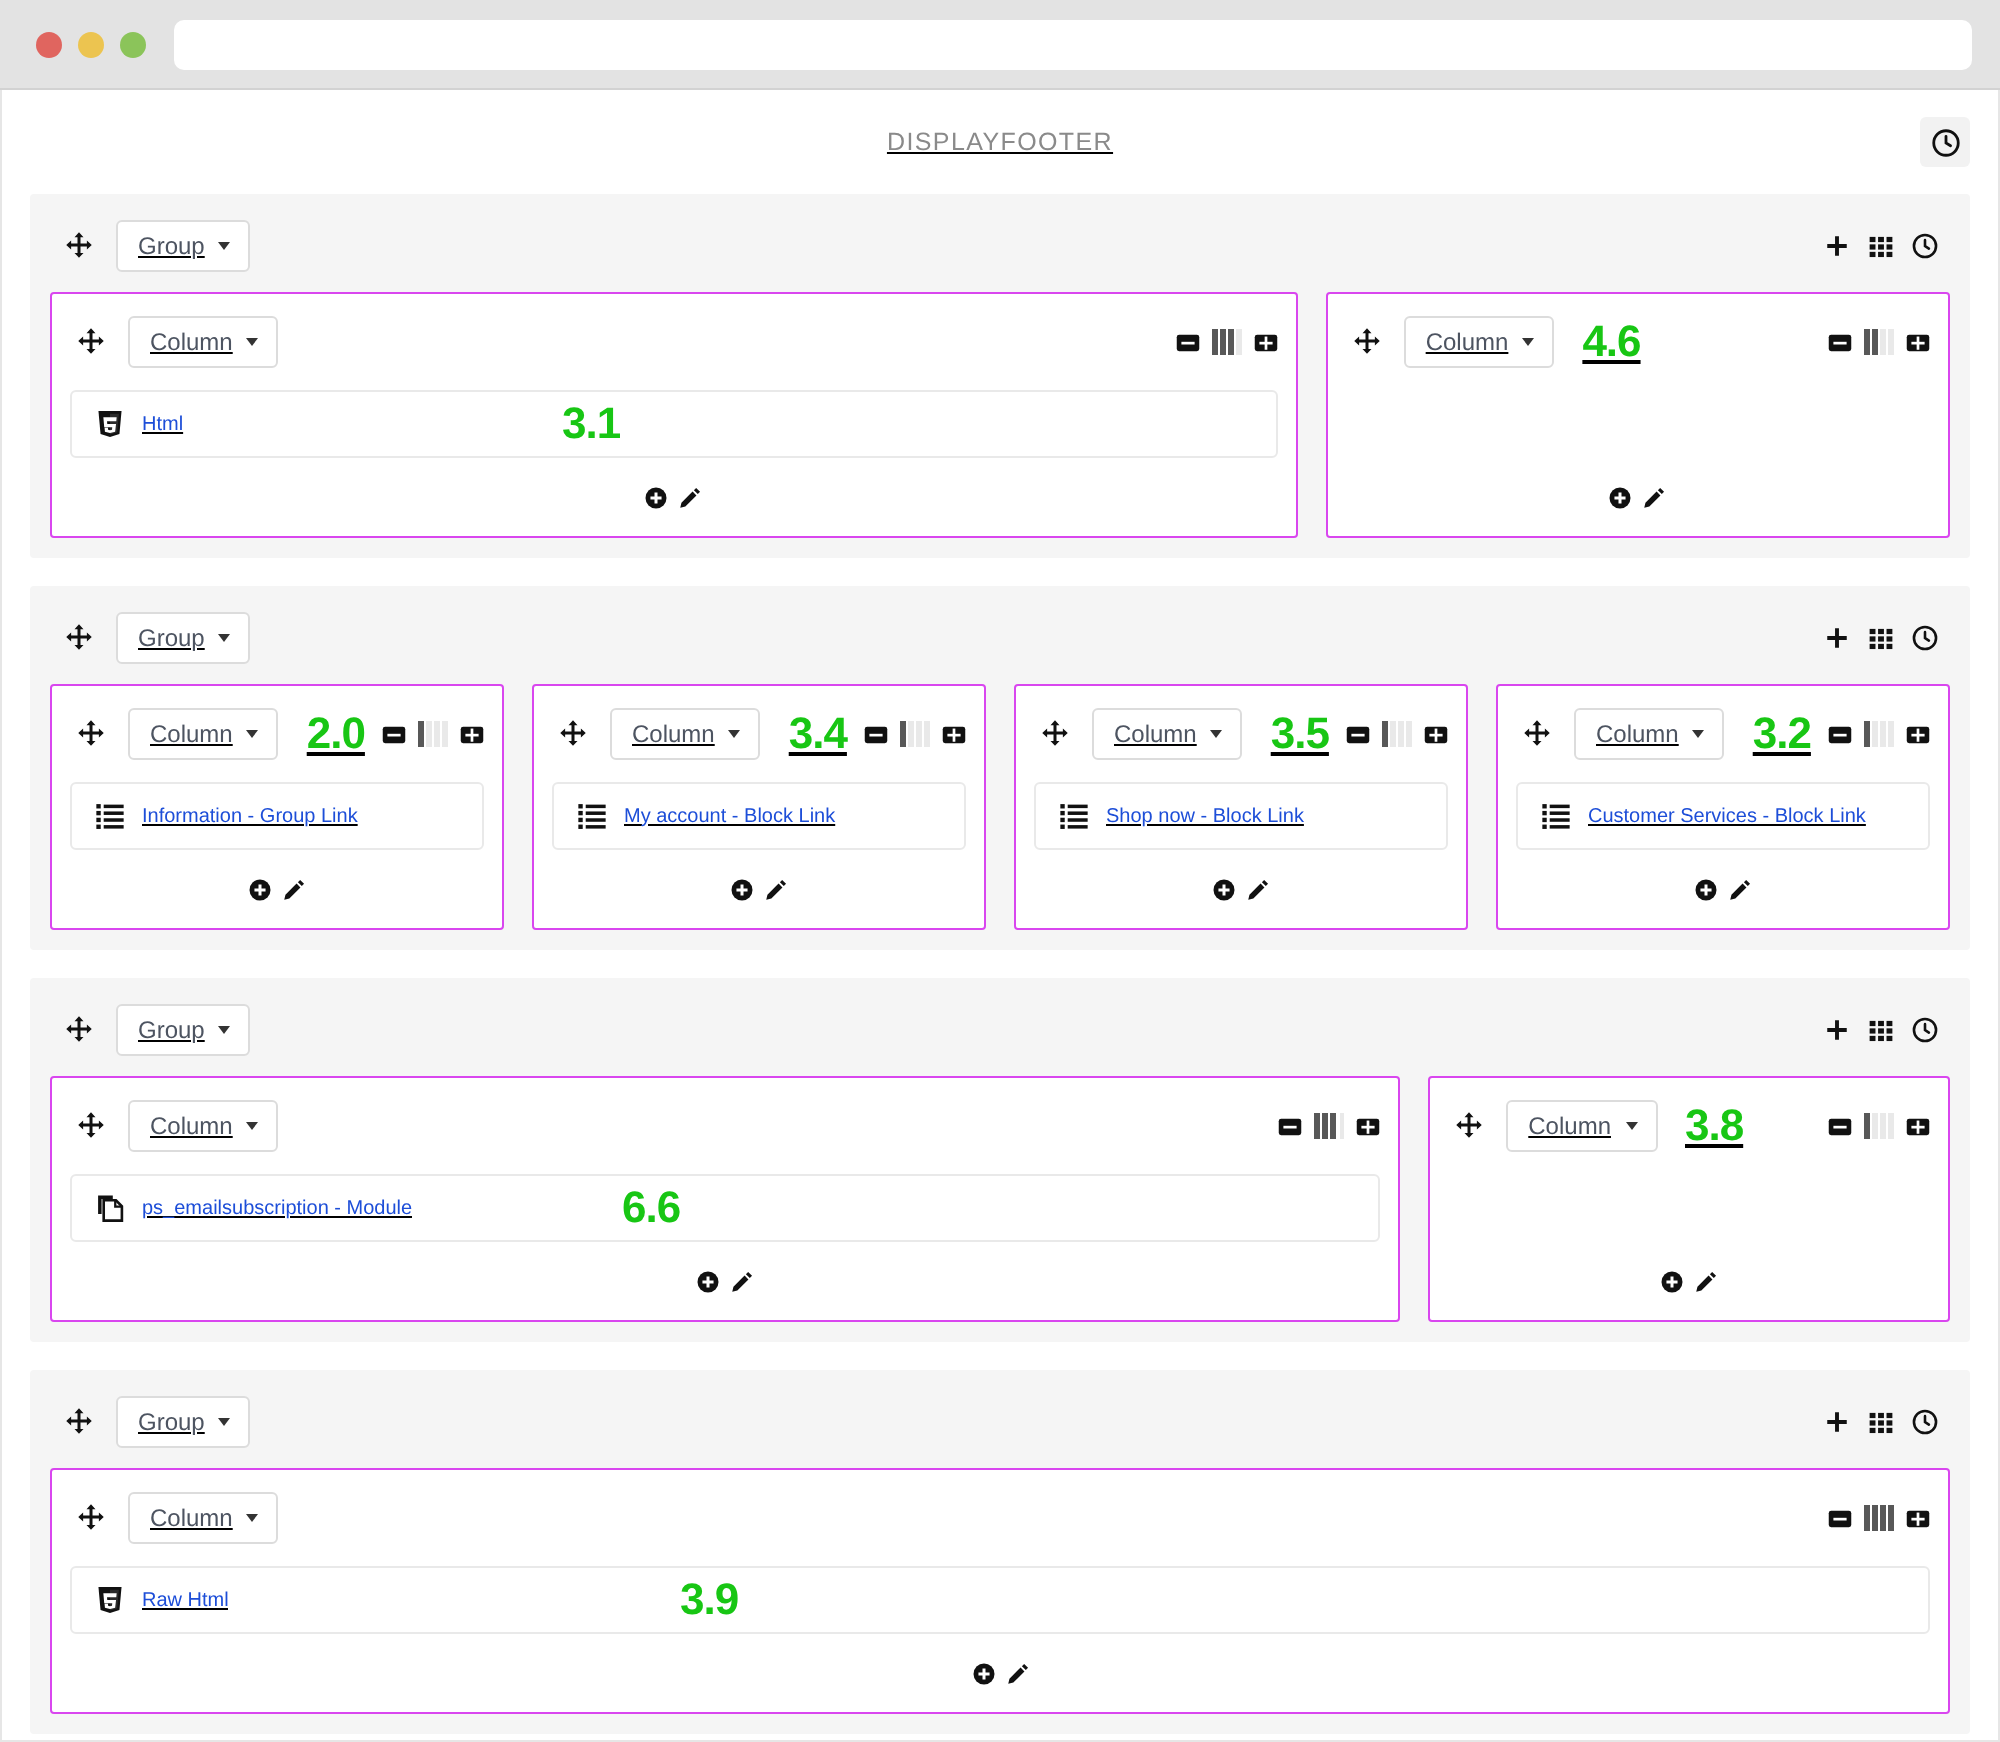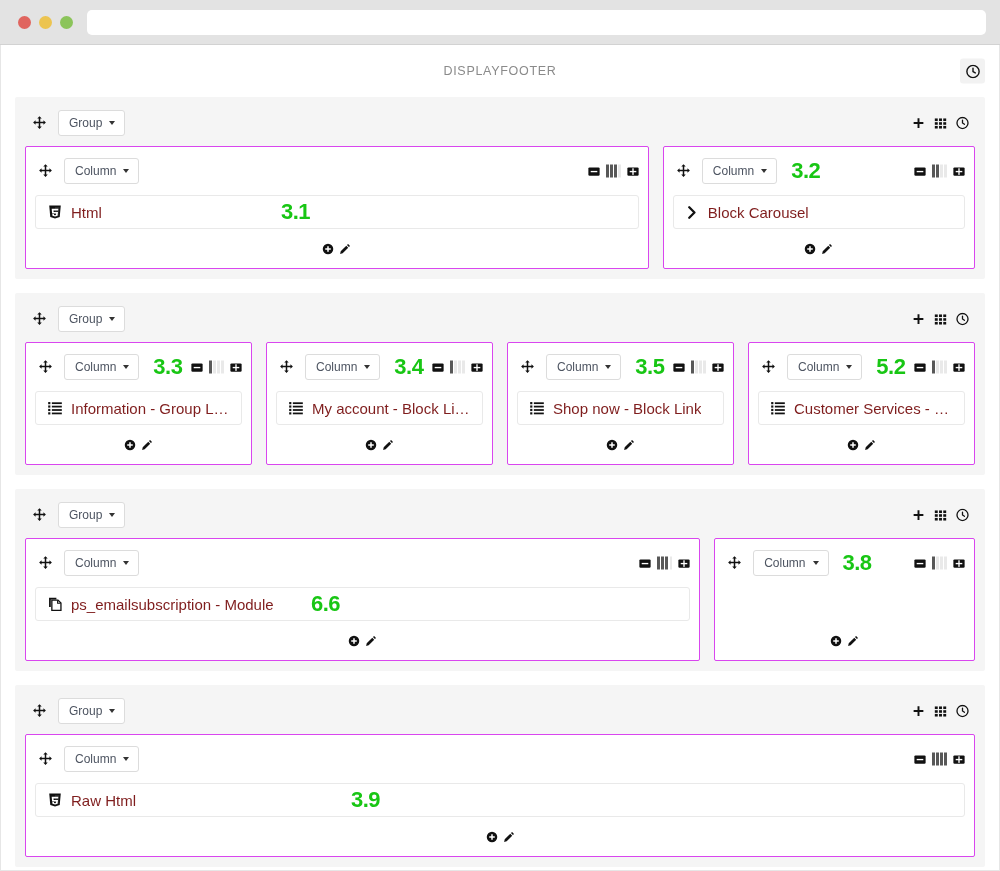--- a/index.html
+++ b/index.html
@@ -38,20 +38,21 @@
   }
 
   
   .page {
     position: absolute;
     top: 45px; left: 0; right: 0; bottom: 0;
     background: #ffffff;
     border: 1px solid #e6e6e6;
     border-top: none;
     overflow: hidden;
+    text-decoration: underline;
   }
 
   .hook-header {
     height: 52px;
     position: relative;
     display: flex;
     align-items: center;
     justify-content: center;
   }
   .hook-title {
@@ -170,22 +171,22 @@
     border-radius: 3px;
     background: #fff;
     padding: 0 12px;
     height: 34px;
     display: flex;
     align-items: center;
     position: relative;
     cursor: pointer;
   }
   .widget-label {
-    font-size: 15px;
-    color: #7f1d1d;
+    font-size: 10px;
+    color: #1d4ed8;
     margin-left: 9px;
     white-space: nowrap;
     overflow: hidden;
     text-overflow: ellipsis;
   }
   .widget-num {
     color: #18c614;
     font-weight: bold;
     font-size: 22px;
     letter-spacing: -0.5px;
@@ -325,21 +326,21 @@
             </div>
             <div class="col" style="flex: 30 0 0px;">
               <div class="col-head">
                 <div class="grip" style="margin-left: 3px;"><svg width="15" height="15" viewBox="0 0 16 16">
                     <path d="M8 1.2L5.6 3.8h1.6v3.4H3.8V5.6L1.2 8l2.6 2.4V8.8h3.4v3.4H5.6L8 14.8l2.4-2.6H8.8V8.8h3.4v1.6L14.8 8l-2.6-2.4v1.6H8.8V3.8h1.6z" fill="#111"></path>
                   </svg></div>
                 <div class="pill">
                   <span>Column</span>
                   <span class="caret"></span>
                 </div>
-                <div class="col-num">3.2</div>
+                <div class="col-num">4.6</div>
                 <div class="col-actions">
                   <span class="gicon">
                     <svg width="12" height="12" viewBox="0 0 16 16">
                       <rect x="0.5" y="2.5" width="15" height="11" rx="1.6" fill="#111"></rect>
                       <rect x="3.6" y="7.2" width="8.8" height="1.8" fill="#fff"></rect>
                     </svg>
                   </span>
                   <span class="widthbars">
                     <i class="on"></i>
                     <i class="on"></i>
@@ -347,28 +348,20 @@
                     <i></i>
                   </span>
                   <span class="gicon">
                     <svg width="12" height="12" viewBox="0 0 16 16">
                       <rect x="0.5" y="2.5" width="15" height="11" rx="1.6" fill="#111"></rect>
                       <rect x="3.6" y="7.2" width="8.8" height="1.8" fill="#fff"></rect>
                       <rect x="7.1" y="3.7" width="1.8" height="8.8" fill="#fff"></rect>
                     </svg>
                   </span>
                 </div>
-              </div>
-              <div class="widget">
-                <span style="display: flex;">
-                  <svg width="13" height="13" viewBox="0 0 16 16">
-                    <path d="M4 1.6L10.4 8 4 14.4" fill="none" stroke="#111" stroke-width="2.8" stroke-linecap="round" stroke-linejoin="round"></path>
-                  </svg>
-                </span>
-                <span class="widget-label">Block Carousel</span>
               </div>
               <div class="col-foot">
                 <span>
                   <svg width="12" height="12" viewBox="0 0 16 16">
                     <circle cx="8" cy="8" r="7" fill="#111"></circle>
                     <path d="M8 4.3v7.4M4.3 8h7.4" stroke="#fff" stroke-width="2"></path>
                   </svg>
                 </span>
                 <span>
                   <svg width="12" height="12" viewBox="0 0 16 16">
@@ -418,21 +411,21 @@
           <div class="cols">
             <div class="col" style="flex: 23 0 0px;">
               <div class="col-head">
                 <div class="grip" style="margin-left: 3px;"><svg width="15" height="15" viewBox="0 0 16 16">
                     <path d="M8 1.2L5.6 3.8h1.6v3.4H3.8V5.6L1.2 8l2.6 2.4V8.8h3.4v3.4H5.6L8 14.8l2.4-2.6H8.8V8.8h3.4v1.6L14.8 8l-2.6-2.4v1.6H8.8V3.8h1.6z" fill="#111"></path>
                   </svg></div>
                 <div class="pill">
                   <span>Column</span>
                   <span class="caret"></span>
                 </div>
-                <div class="col-num">3.3</div>
+                <div class="col-num">2.0</div>
                 <div class="col-actions">
                   <span class="gicon">
                     <svg width="12" height="12" viewBox="0 0 16 16">
                       <rect x="0.5" y="2.5" width="15" height="11" rx="1.6" fill="#111"></rect>
                       <rect x="3.6" y="7.2" width="8.8" height="1.8" fill="#fff"></rect>
                     </svg>
                   </span>
                   <span class="widthbars">
                     <i class="on"></i>
                     <i></i>
@@ -601,21 +594,21 @@
             </div>
             <div class="col" style="flex: 23 0 0px;">
               <div class="col-head">
                 <div class="grip" style="margin-left: 3px;"><svg width="15" height="15" viewBox="0 0 16 16">
                     <path d="M8 1.2L5.6 3.8h1.6v3.4H3.8V5.6L1.2 8l2.6 2.4V8.8h3.4v3.4H5.6L8 14.8l2.4-2.6H8.8V8.8h3.4v1.6L14.8 8l-2.6-2.4v1.6H8.8V3.8h1.6z" fill="#111"></path>
                   </svg></div>
                 <div class="pill">
                   <span>Column</span>
                   <span class="caret"></span>
                 </div>
-                <div class="col-num">5.2</div>
+                <div class="col-num">3.2</div>
                 <div class="col-actions">
                   <span class="gicon">
                     <svg width="12" height="12" viewBox="0 0 16 16">
                       <rect x="0.5" y="2.5" width="15" height="11" rx="1.6" fill="#111"></rect>
                       <rect x="3.6" y="7.2" width="8.8" height="1.8" fill="#fff"></rect>
                     </svg>
                   </span>
                   <span class="widthbars">
                     <i class="on"></i>
                     <i></i>
@@ -873,21 +866,21 @@
               </div>
               <div class="widget">
                 <span style="display: flex;">
                   <svg width="14" height="14" viewBox="0 0 16 16">
                     <path d="M1.4 0.6l1.2 13.1L8 15.4l5.4-1.7 1.2-13.1z" fill="#111"></path>
                     <path d="M8 2.2v11.8l4.1-1.3.98-10.5z" fill="#2b2b2b"></path>
                     <path d="M4.2 4.2h7.6l-.2 2.2H6.3l.14 1.6h5.0l-.5 4.4L8 13.2l-2.9-.8-.2-2.2h1.9l.1 1.1 1.1.3 1.15-.3.13-1.5H4.7z" fill="#fff"></path>
                   </svg>
                 </span>
                 <span class="widget-label">Raw Html</span>
-                <span class="widget-num" style="left: 315px;">3.9</span>
+                <span class="widget-num" style="left: 304px;">3.9</span>
               </div>
               <div class="col-foot">
                 <span>
                   <svg width="12" height="12" viewBox="0 0 16 16">
                     <circle cx="8" cy="8" r="7" fill="#111"></circle>
                     <path d="M8 4.3v7.4M4.3 8h7.4" stroke="#fff" stroke-width="2"></path>
                   </svg>
                 </span>
                 <span>
                   <svg width="12" height="12" viewBox="0 0 16 16">

